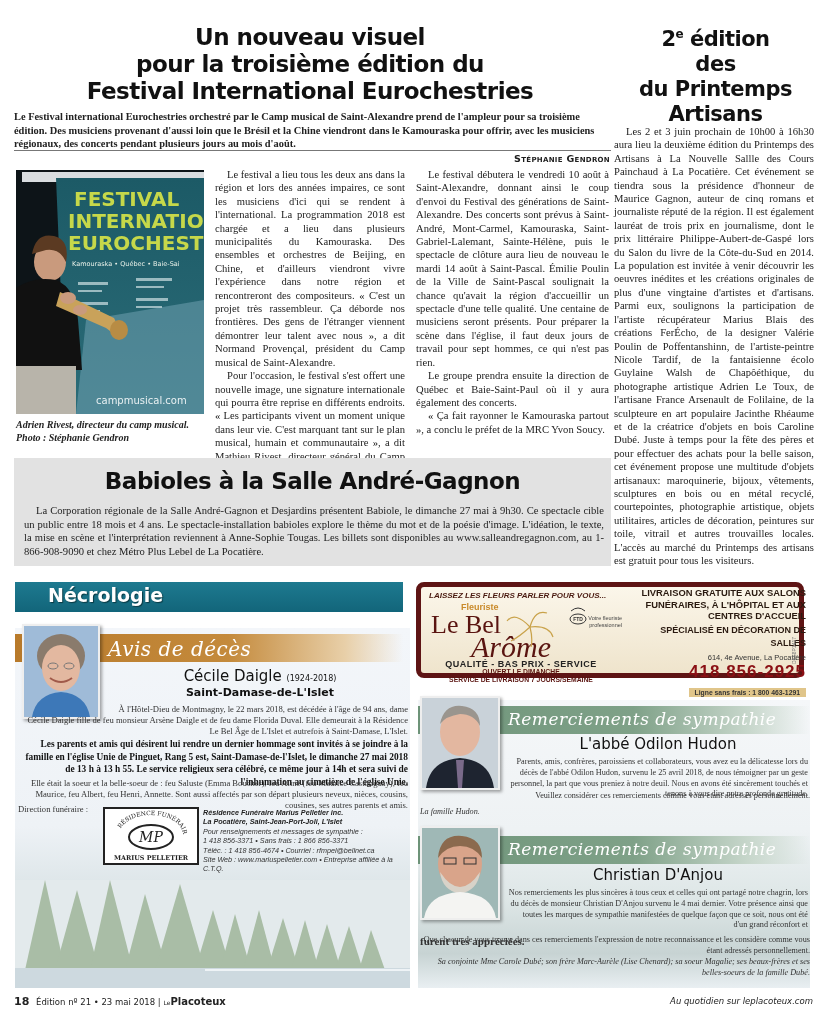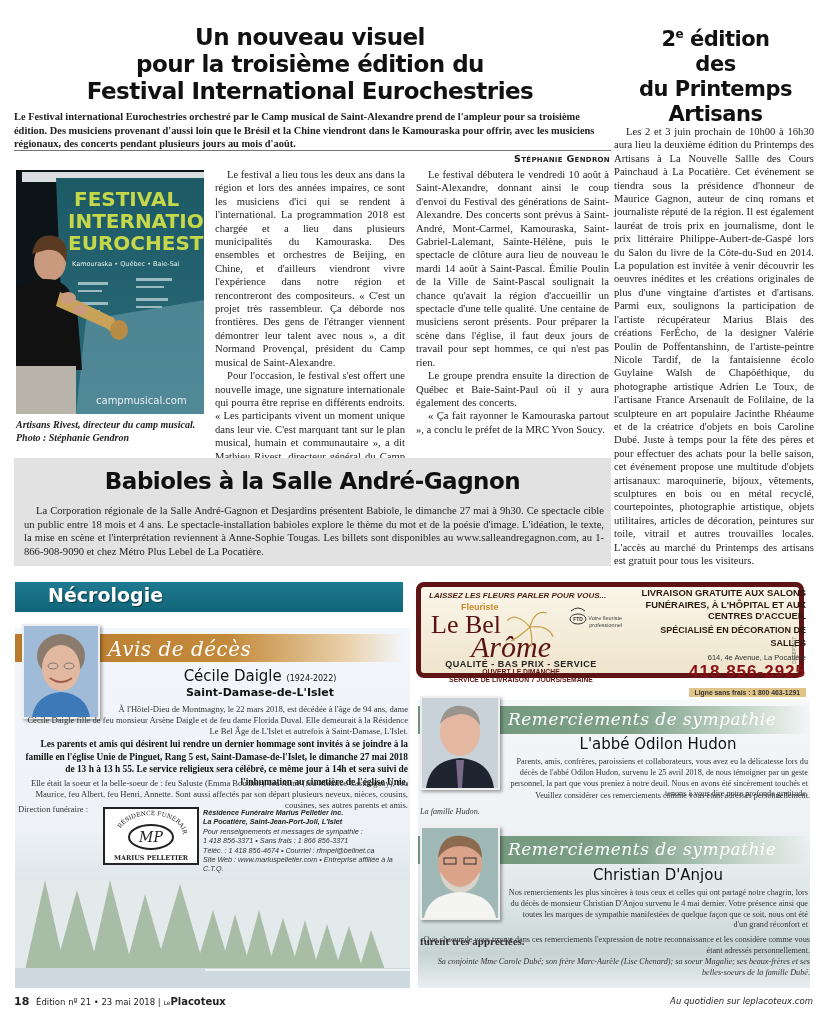--- a/index.html
+++ b/index.html
@@ -135,21 +135,21 @@
     <path d="M16,84 Q20,62 38,66 Q54,70 50,92 Q44,78 30,80 Z" fill="#5b3a22"></path>
     <path d="M0,118 Q18,106 40,110 Q60,118 62,150 L66,200 L0,200 Z" fill="#111"></path>
     <rect x="0" y="196" width="60" height="48" fill="#b8b4aa"></rect>
     <polygon points="44,122 98,148 104,160 98,164 90,158 40,136" fill="#c9a25a"></polygon>
     <ellipse cx="103" cy="160" rx="9" ry="10" fill="#b88c44"></ellipse>
     <ellipse cx="52" cy="128" rx="8" ry="6" fill="#c99a7d"></ellipse>
     <ellipse cx="64" cy="140" rx="7" ry="5" fill="#c99a7d"></ellipse>
   </svg>
 </div>
 <div id="photo-caption" class="abs">
-  <div>Artisans Rivest, directeur du camp musical.</div>
+  <div>Adrien Rivest, directeur du camp musical.</div>
   <div>Photo : Stéphanie Gendron</div>
 </div>
 
 <div id="col2" class="abs body-text">
   <p>Le festival a lieu tous les deux ans dans la région et lors des années impaires, ce sont les musiciens d'ici qui se rendent à l'international. La programmation 2018 est chargée et a lieu dans plusieurs municipalités du Kamouraska. Des ensembles et orchestres de Beijing, en Chine, et d'ailleurs viendront vivre l'expérience dans notre région et rencontreront des compositeurs. « C'est un projet très rassembleur. Ça déborde nos frontières. Des gens de l'étranger viennent démontrer leur talent avec nous », a dit Normand Provençal, président du Camp musical de Saint-Alexandre.</p>
   <p>Pour l'occasion, le festival s'est offert une nouvelle image, une signature internationale qui pourra être reprise en différents endroits. « Les participants vivent un moment unique dans leur vie. C'est marquant tant sur le plan musical, humain et communautaire », a dit Mathieu Rivest, directeur général du Camp musical, aussi ambassadeur de l'Amérique du Nord pour les Eurochestries.</p>
 </div>
 <div id="col3" class="abs body-text">
   <p>Le festival débutera le vendredi 10 août à Saint-Alexandre, donnant ainsi le coup d'envoi du Festival des générations de Saint-Alexandre. Des concerts sont prévus à Saint-André, Mont-Carmel, Kamouraska, Saint-Gabriel-Lalemant, Sainte-Hélène, puis le spectacle de clôture aura lieu de nouveau le mardi 14 août à Saint-Pascal. Émilie Poulin de la Ville de Saint-Pascal soulignait la chance qu'avait la région d'accueillir un spectacle d'une telle qualité. Une centaine de musiciens seront présents. Pour préparer la scène dans l'église, il faut deux jours de travail pour sept hommes, ce qui n'est pas rien.</p>
   <p>Le groupe prendra ensuite la direction de Québec et Baie-Saint-Paul où il y aura également des concerts.</p>
@@ -204,21 +204,21 @@
   <svg width="74" height="91" viewBox="0 0 74 91">
     <rect width="74" height="91" fill="#9fbbd8"></rect>
     <ellipse cx="37" cy="30" rx="24" ry="22" fill="#8a7b6c"></ellipse>
     <ellipse cx="37" cy="42" rx="19" ry="23" fill="#e3b8a0"></ellipse>
     <path d="M8,91 Q12,68 37,66 Q62,68 66,91 Z" fill="#3d78b8"></path>
     <path d="M26,52 Q37,60 48,52" stroke="#a05a4a" stroke-width="2" fill="none"></path>
     <ellipse cx="29" cy="40" rx="5" ry="3" fill="none" stroke="#777" stroke-width="1"></ellipse>
     <ellipse cx="45" cy="40" rx="5" ry="3" fill="none" stroke="#777" stroke-width="1"></ellipse>
   </svg>
 </div>
-<div id="cecile-name" class="abs obit-name"><span>Cécile Daigle</span> <small>(1924-2022)</small></div>
+<div id="cecile-name" class="abs obit-name"><span>Cécile Daigle</span> <small>(1924-2018)</small></div>
 <div id="cecile-place" class="abs obit-name">Saint-Damase-de-L'Islet</div>
 <div id="cecile-p1" class="abs obit-text">À l'Hôtel-Dieu de Montmagny, le 22 mars 2018, est décédée à l'âge de 94 ans, dame Cécile Daigle fille de feu monsieur Arsène Daigle et de feu dame Florida Duval. Elle demeurait à la Résidence Le Bel Âge de L'Islet et autrefois à Saint-Damase, L'Islet.</div>
 <div id="cecile-p2" class="abs obit-text">Les parents et amis qui désirent lui rendre un dernier hommage sont invités à se joindre à la famille en l'église Unie de Pinguet, Rang 5 est, Saint-Damase-de-l'Islet, le dimanche 27 mai 2018 de 13 h à 13 h 55. Le service religieux sera célébré, ce même jour à 14h et sera suivi de l'inhumation au cimetière de l'église Unie.</div>
 <div id="cecile-p3" class="abs obit-text">Elle était la soeur et la belle-soeur de : feu Saluste (Emma Boucher), feu Aline (feu Maurice Castonguay), feu Maurice, feu Albert, feu Henri, Annette. Sont aussi affectés par son départ plusieurs neveux, nièces, cousins, cousines, ses autres parents et amis.</div>
 <div id="direction" class="abs obit-text">Direction funéraire :</div>
 <div id="mp-logo" class="abs">
   <svg width="92" height="54" viewBox="0 0 92 54">
     <defs>
         <path id="arc" d="M14,26 A32,20 0 0 1 78,26"></path>
       </defs>

